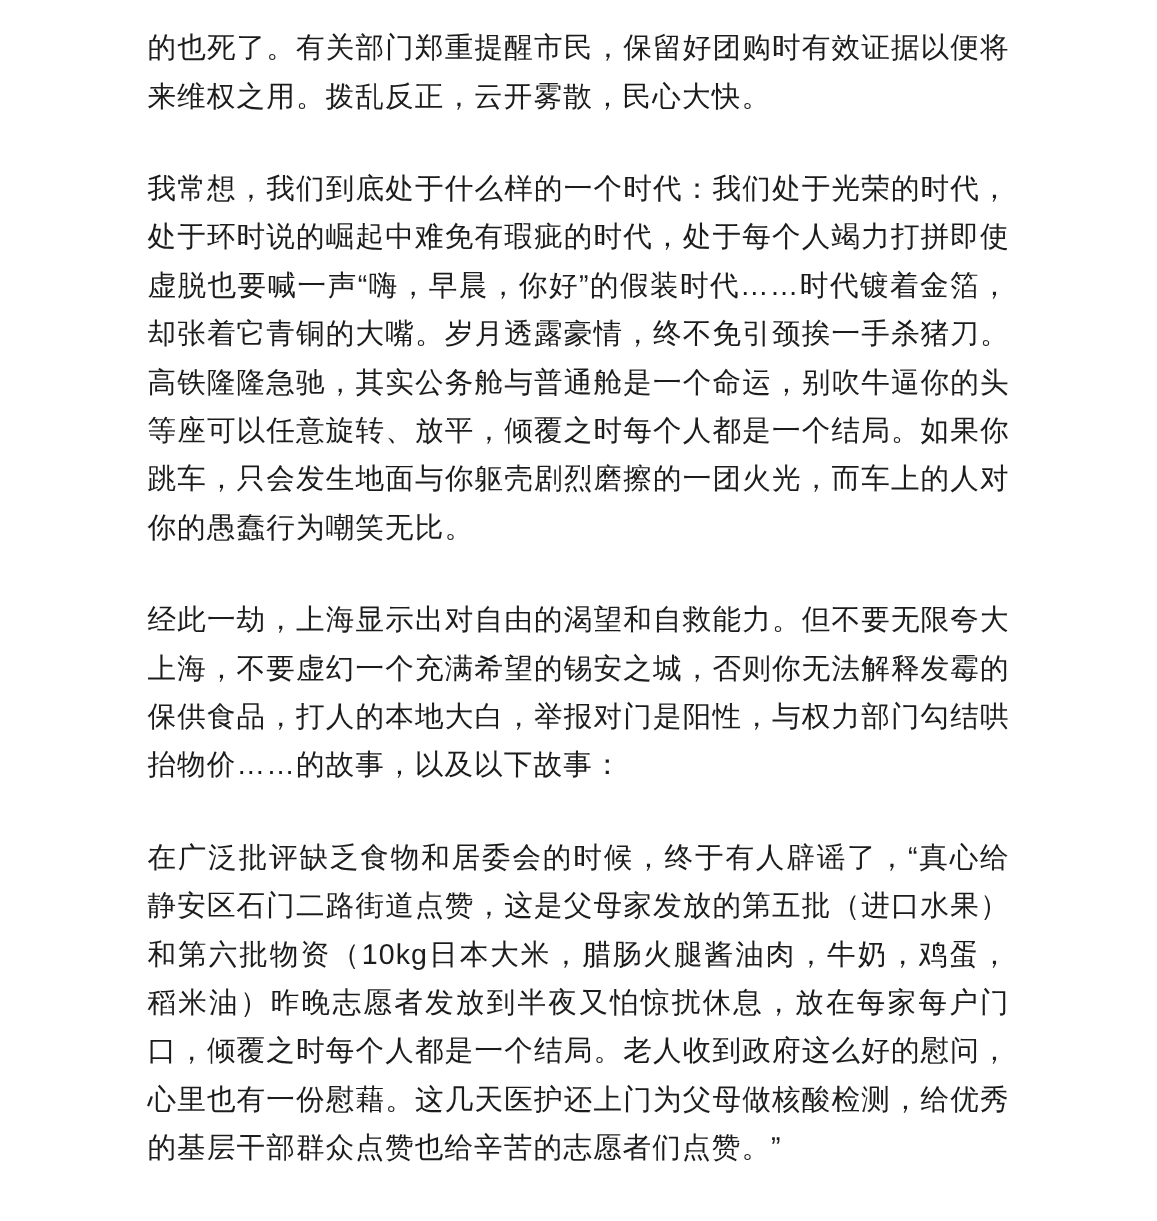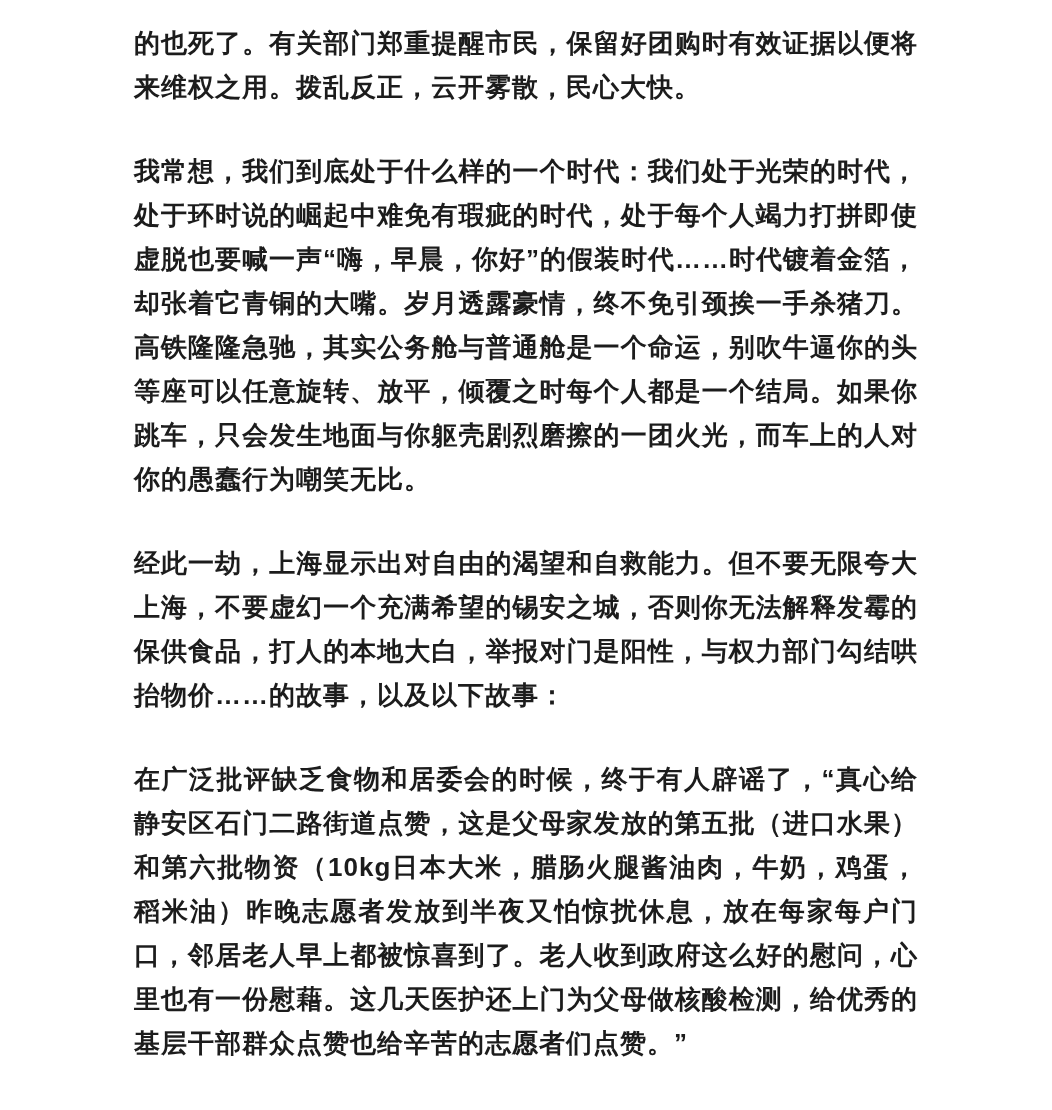--- a/index.html
+++ b/index.html
@@ -7,21 +7,20 @@
     padding: 0;
     background: #ffffff;
   }
   .page {
     width: 860px;
     height: 1110px;
     margin: 0 auto;
     background: #ffffff;
     box-sizing: border-box;
     overflow: hidden;
-    font-weight: bold;
   }
   .article {
     box-sizing: border-box;
     padding: 21px 38px 0 38px;
     color: #1c1c1c;
     font-family: "Liberation Sans", "DejaVu Sans", sans-serif;
   }
   .article p {
     margin: 0 0 40px 0;
     font-size: 26px;
@@ -37,15 +36,15 @@
   }
 </style>
 </head>
 <body>
 
 <div class="page">
   <div class="article">
     <p>的也死了。有关部门郑重提醒市民，保留好团购时有效证据以便将来维权之用。拨乱反正，云开雾散，民心大快。</p>
     <p>我常想，我们到底处于什么样的一个时代：我们处于光荣的时代，处于环时说的崛起中难免有瑕疵的时代，处于每个人竭力打拼即使虚脱也要喊一声“嗨，早晨，你好”的假装时代……时代镀着金箔，却张着它青铜的大嘴。岁月透露豪情，终不免引颈挨一手杀猪刀。高铁隆隆急驰，其实公务舱与普通舱是一个命运，别吹牛逼你的头等座可以任意旋转、放平，倾覆之时每个人都是一个结局。如果你跳车，只会发生地面与你躯壳剧烈磨擦的一团火光，而车上的人对你的愚蠢行为嘲笑无比。</p>
     <p>经此一劫，上海显示出对自由的渴望和自救能力。但不要无限夸大上海，不要虚幻一个充满希望的锡安之城，否则你无法解释发霉的保供食品，打人的本地大白，举报对门是阳性，与权力部门勾结哄抬物价……的故事，以及以下故事：</p>
-    <p>在广泛批评缺乏食物和居委会的时候，终于有人辟谣了，“真心给静安区石门二路街道点赞，这是父母家发放的第五批（进口水果）和第六批物资（10kg日本大米，腊肠火腿酱油肉，牛奶，鸡蛋，稻米油）昨晚志愿者发放到半夜又怕惊扰休息，放在每家每户门口，邻居老人早上都被惊喜到了。老人收到政府这么好的慰问，心里也有一份慰藉。这几天医护还上门为父母做核酸检测，给优秀的基层干部群众点赞也给辛苦的志愿者们点赞。”</p>
+    <p>在广泛批评缺乏食物和居委会的时候，终于有人辟谣了，“真心给静安区石门二路街道点赞，这是父母家发放的第五批（进口水果）和第六批物资（10kg日本大米，腊肠火腿酱油肉，牛奶，鸡蛋，稻米油）昨晚志愿者发放到半夜又怕惊扰休息，放在每家每户门口，倾覆之时每个人都是一个结局。老人收到政府这么好的慰问，心里也有一份慰藉。这几天医护还上门为父母做核酸检测，给优秀的基层干部群众点赞也给辛苦的志愿者们点赞。”</p>
   </div>
 </div>
 
 </body></html>

